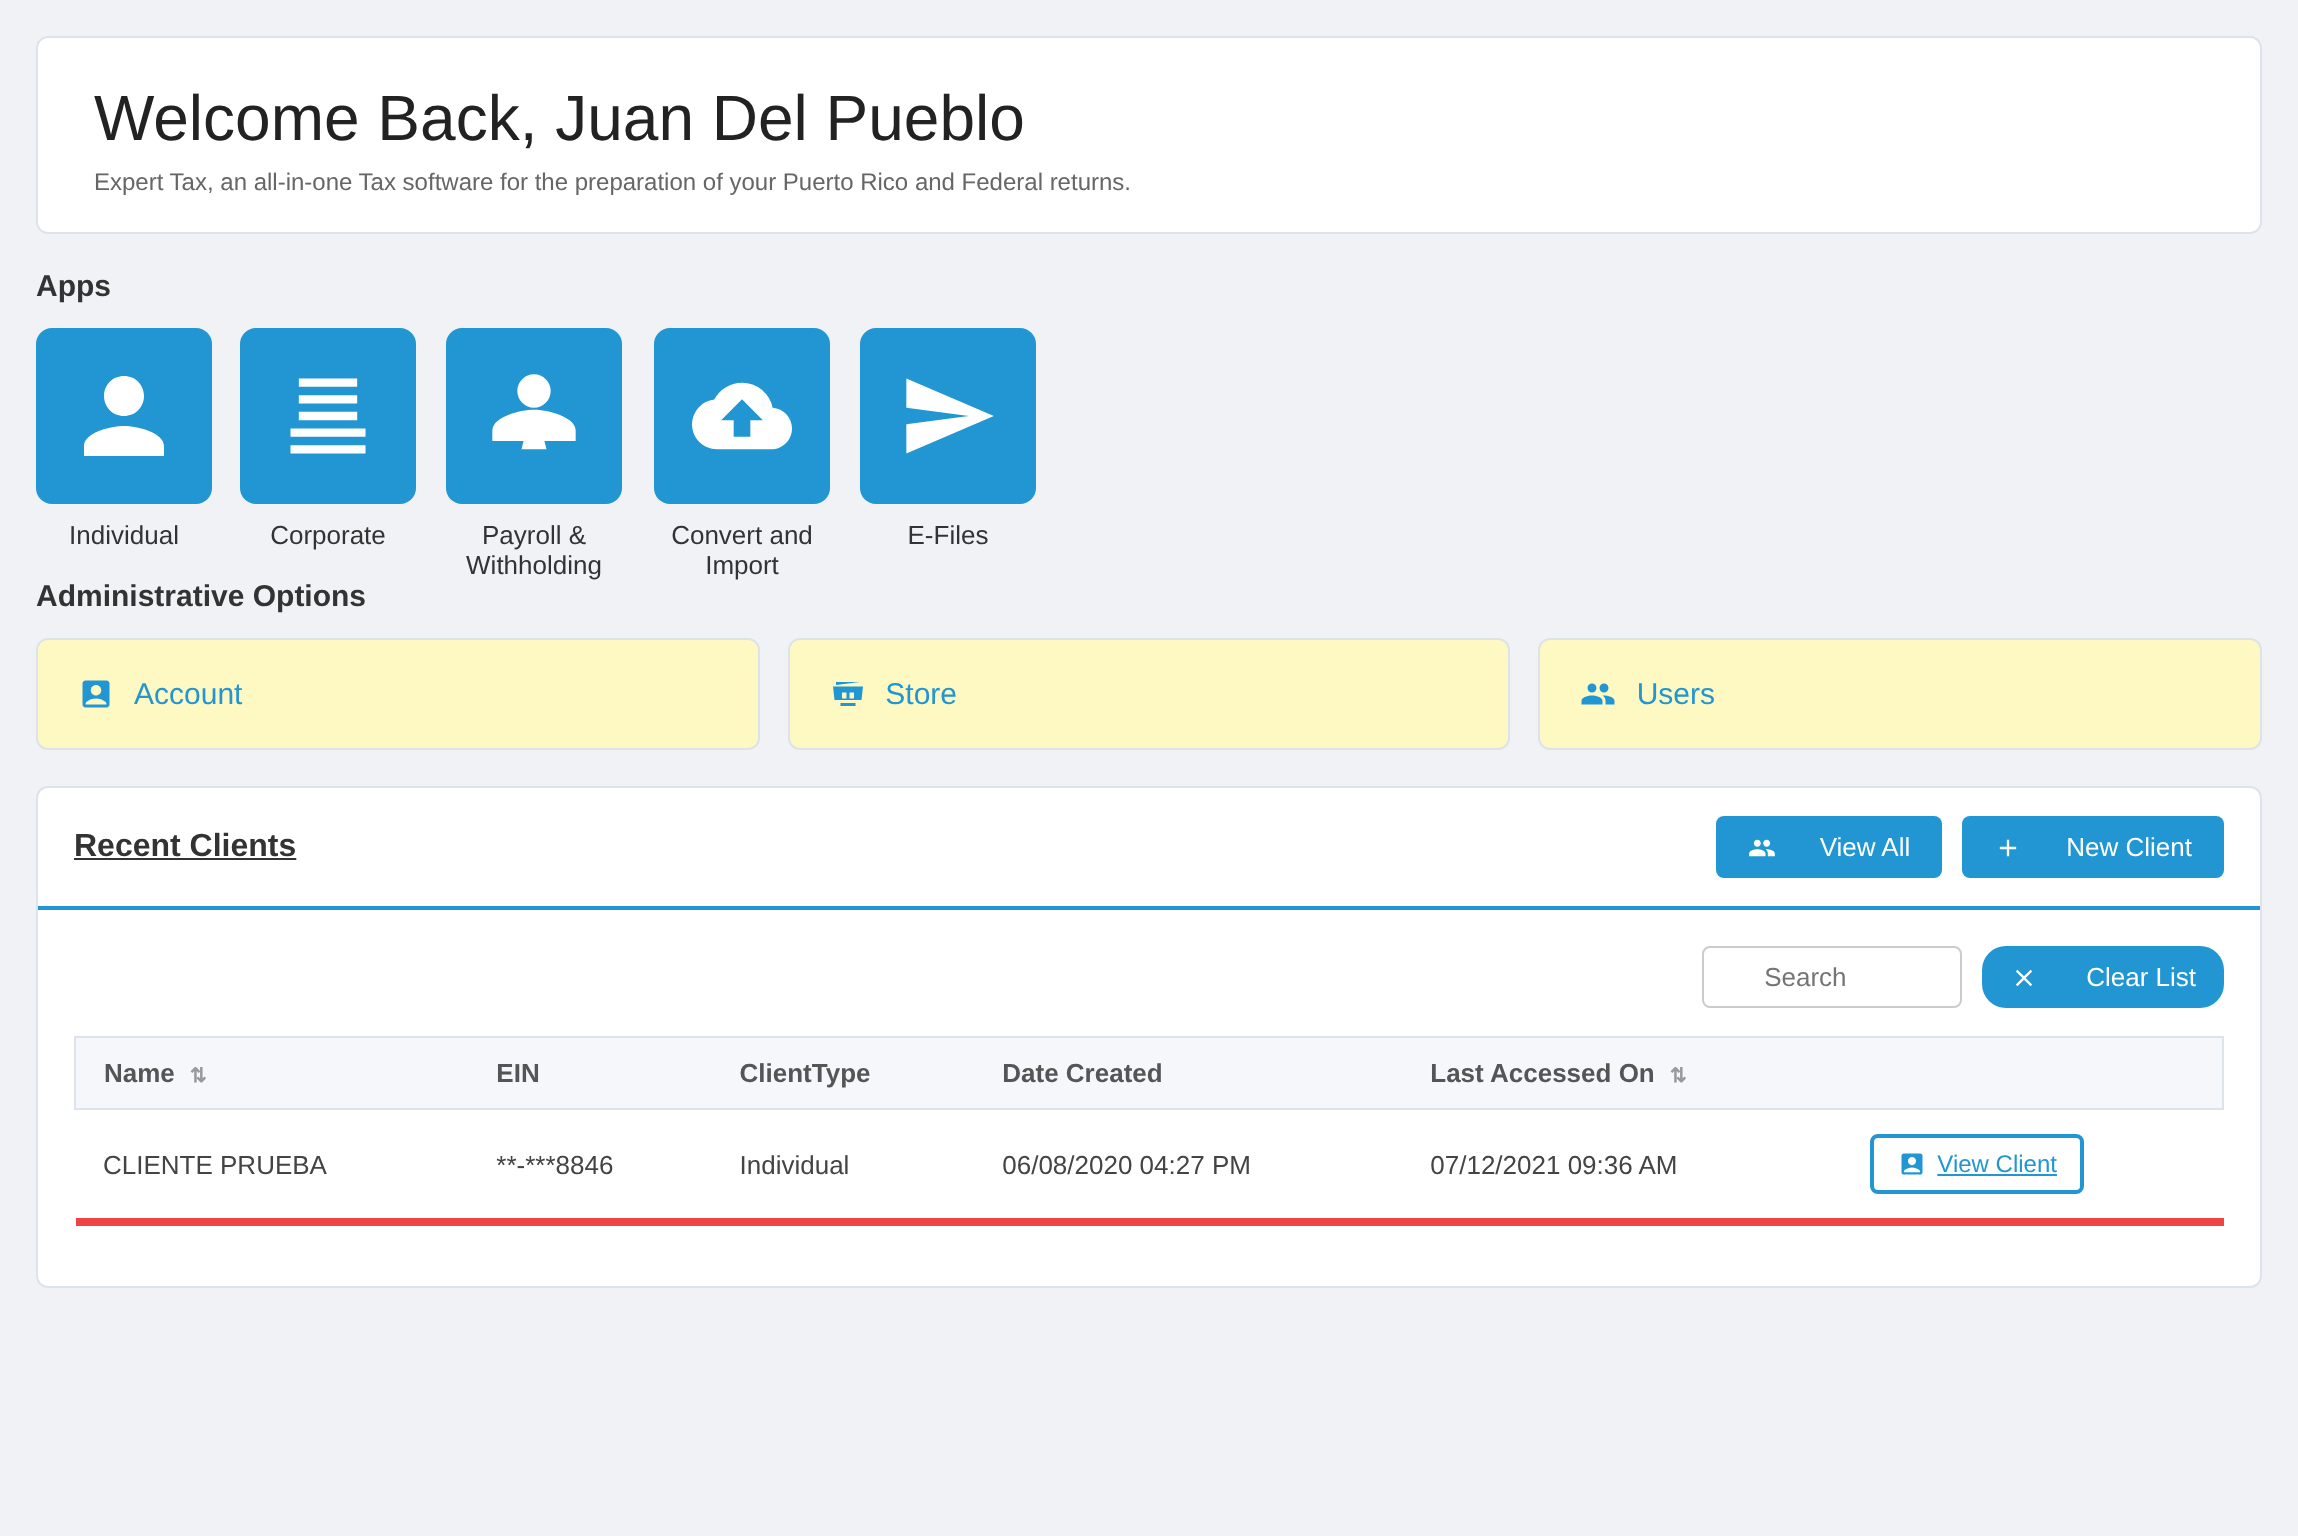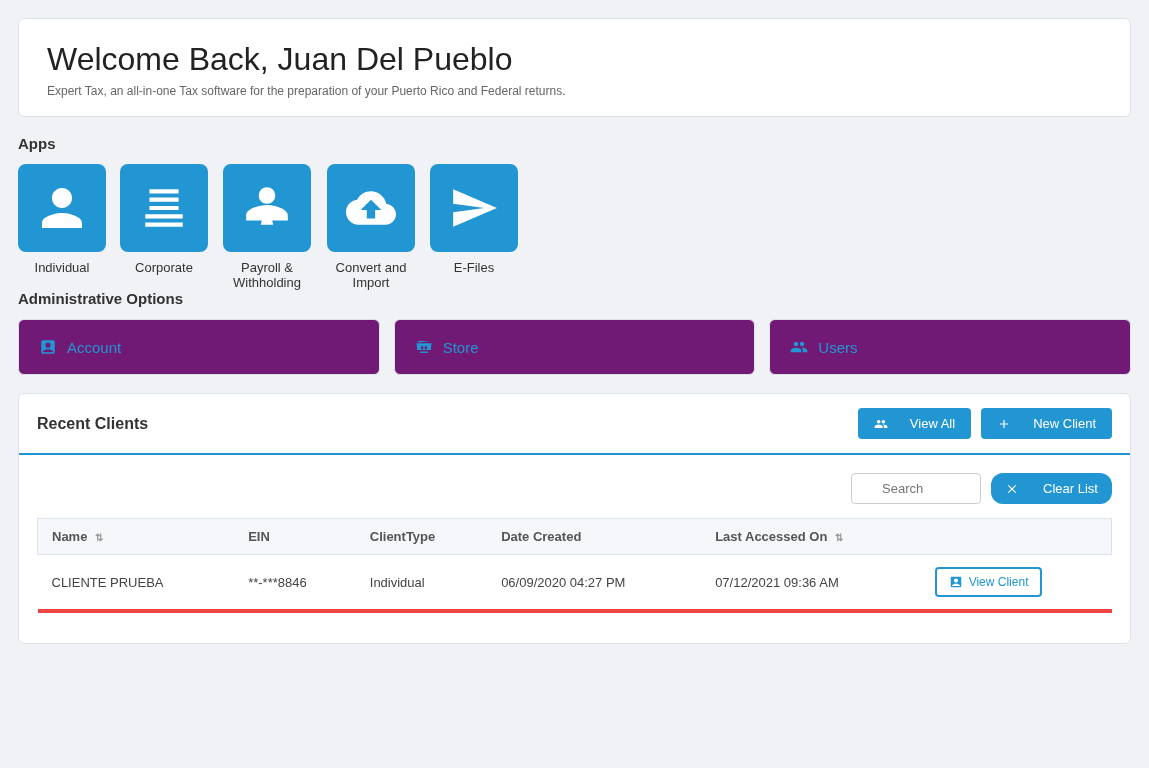--- a/index.html
+++ b/index.html
@@ -88,21 +88,21 @@
       margin-bottom: 18px;
     }
 
     .admin-options-row {
       display: flex;
       gap: 14px;
     }
 
     .admin-option-card {
       flex: 1;
-      background: #701a75;
+      background: #fef9c3;
       border: 1px solid #dde3ea;
       border-radius: 6px;
       padding: 18px 20px;
       display: flex;
       align-items: center;
       gap: 10px;
       cursor: pointer;
       color: #2196d3;
       font-size: 15px;
       font-weight: 500;
@@ -129,20 +129,21 @@
       align-items: center;
       justify-content: space-between;
       padding: 14px 18px;
       border-bottom: 2px solid #2196d3;
     }
 
     .recent-title {
       font-size: 16px;
       font-weight: 600;
       color: #333;
+      text-decoration: underline;
     }
 
     .recent-header-buttons {
       display: flex;
       gap: 10px;
     }
 
     .btn-blue {
       background: #2196d3;
       color: #fff;
@@ -257,20 +258,21 @@
       color: #2196d3;
       border: 2px solid #2196d3;
       border-radius: 4px;
       padding: 6px 12px;
       font-size: 12px;
       cursor: pointer;
       display: flex;
       align-items: center;
       gap: 6px;
       white-space: nowrap;
+      text-decoration: underline;
     }
 
     .btn-view-client svg {
       fill: #2196d3;
       width: 14px;
       height: 14px;
     }
   </style>
 </head>
 <body>
@@ -418,21 +420,21 @@
               <span class="sort-icon">⇅</span>
             </th>
             <th></th>
           </tr>
         </thead>
         <tbody>
           <tr class="table-row">
             <td>CLIENTE PRUEBA</td>
             <td>**-***8846</td>
             <td>Individual</td>
-            <td>06/09/2020 04:27 PM</td>
+            <td>06/08/2020 04:27 PM</td>
             <td>07/12/2021 09:36 AM</td>
             <td>
               <button class="btn-view-client">
                 <svg viewBox="0 0 24 24">
                   <path d="M19 3H5c-1.1 0-2 .9-2 2v14c0 1.1.9 2 2 2h14c1.1 0 2-.9 2-2V5c0-1.1-.9-2-2-2zm-7 3c1.93 0 3.5 1.57 3.5 3.5S13.93 13 12 13s-3.5-1.57-3.5-3.5S10.07 6 12 6zm7 13H5v-.23c0-.62.28-1.2.76-1.58C7.47 15.82 9.64 15 12 15s4.53.82 6.24 2.19c.48.38.76.97.76 1.58V19z"></path>
                 </svg>
                 <span>View Client</span>
               </button>
             </td>
           </tr>

